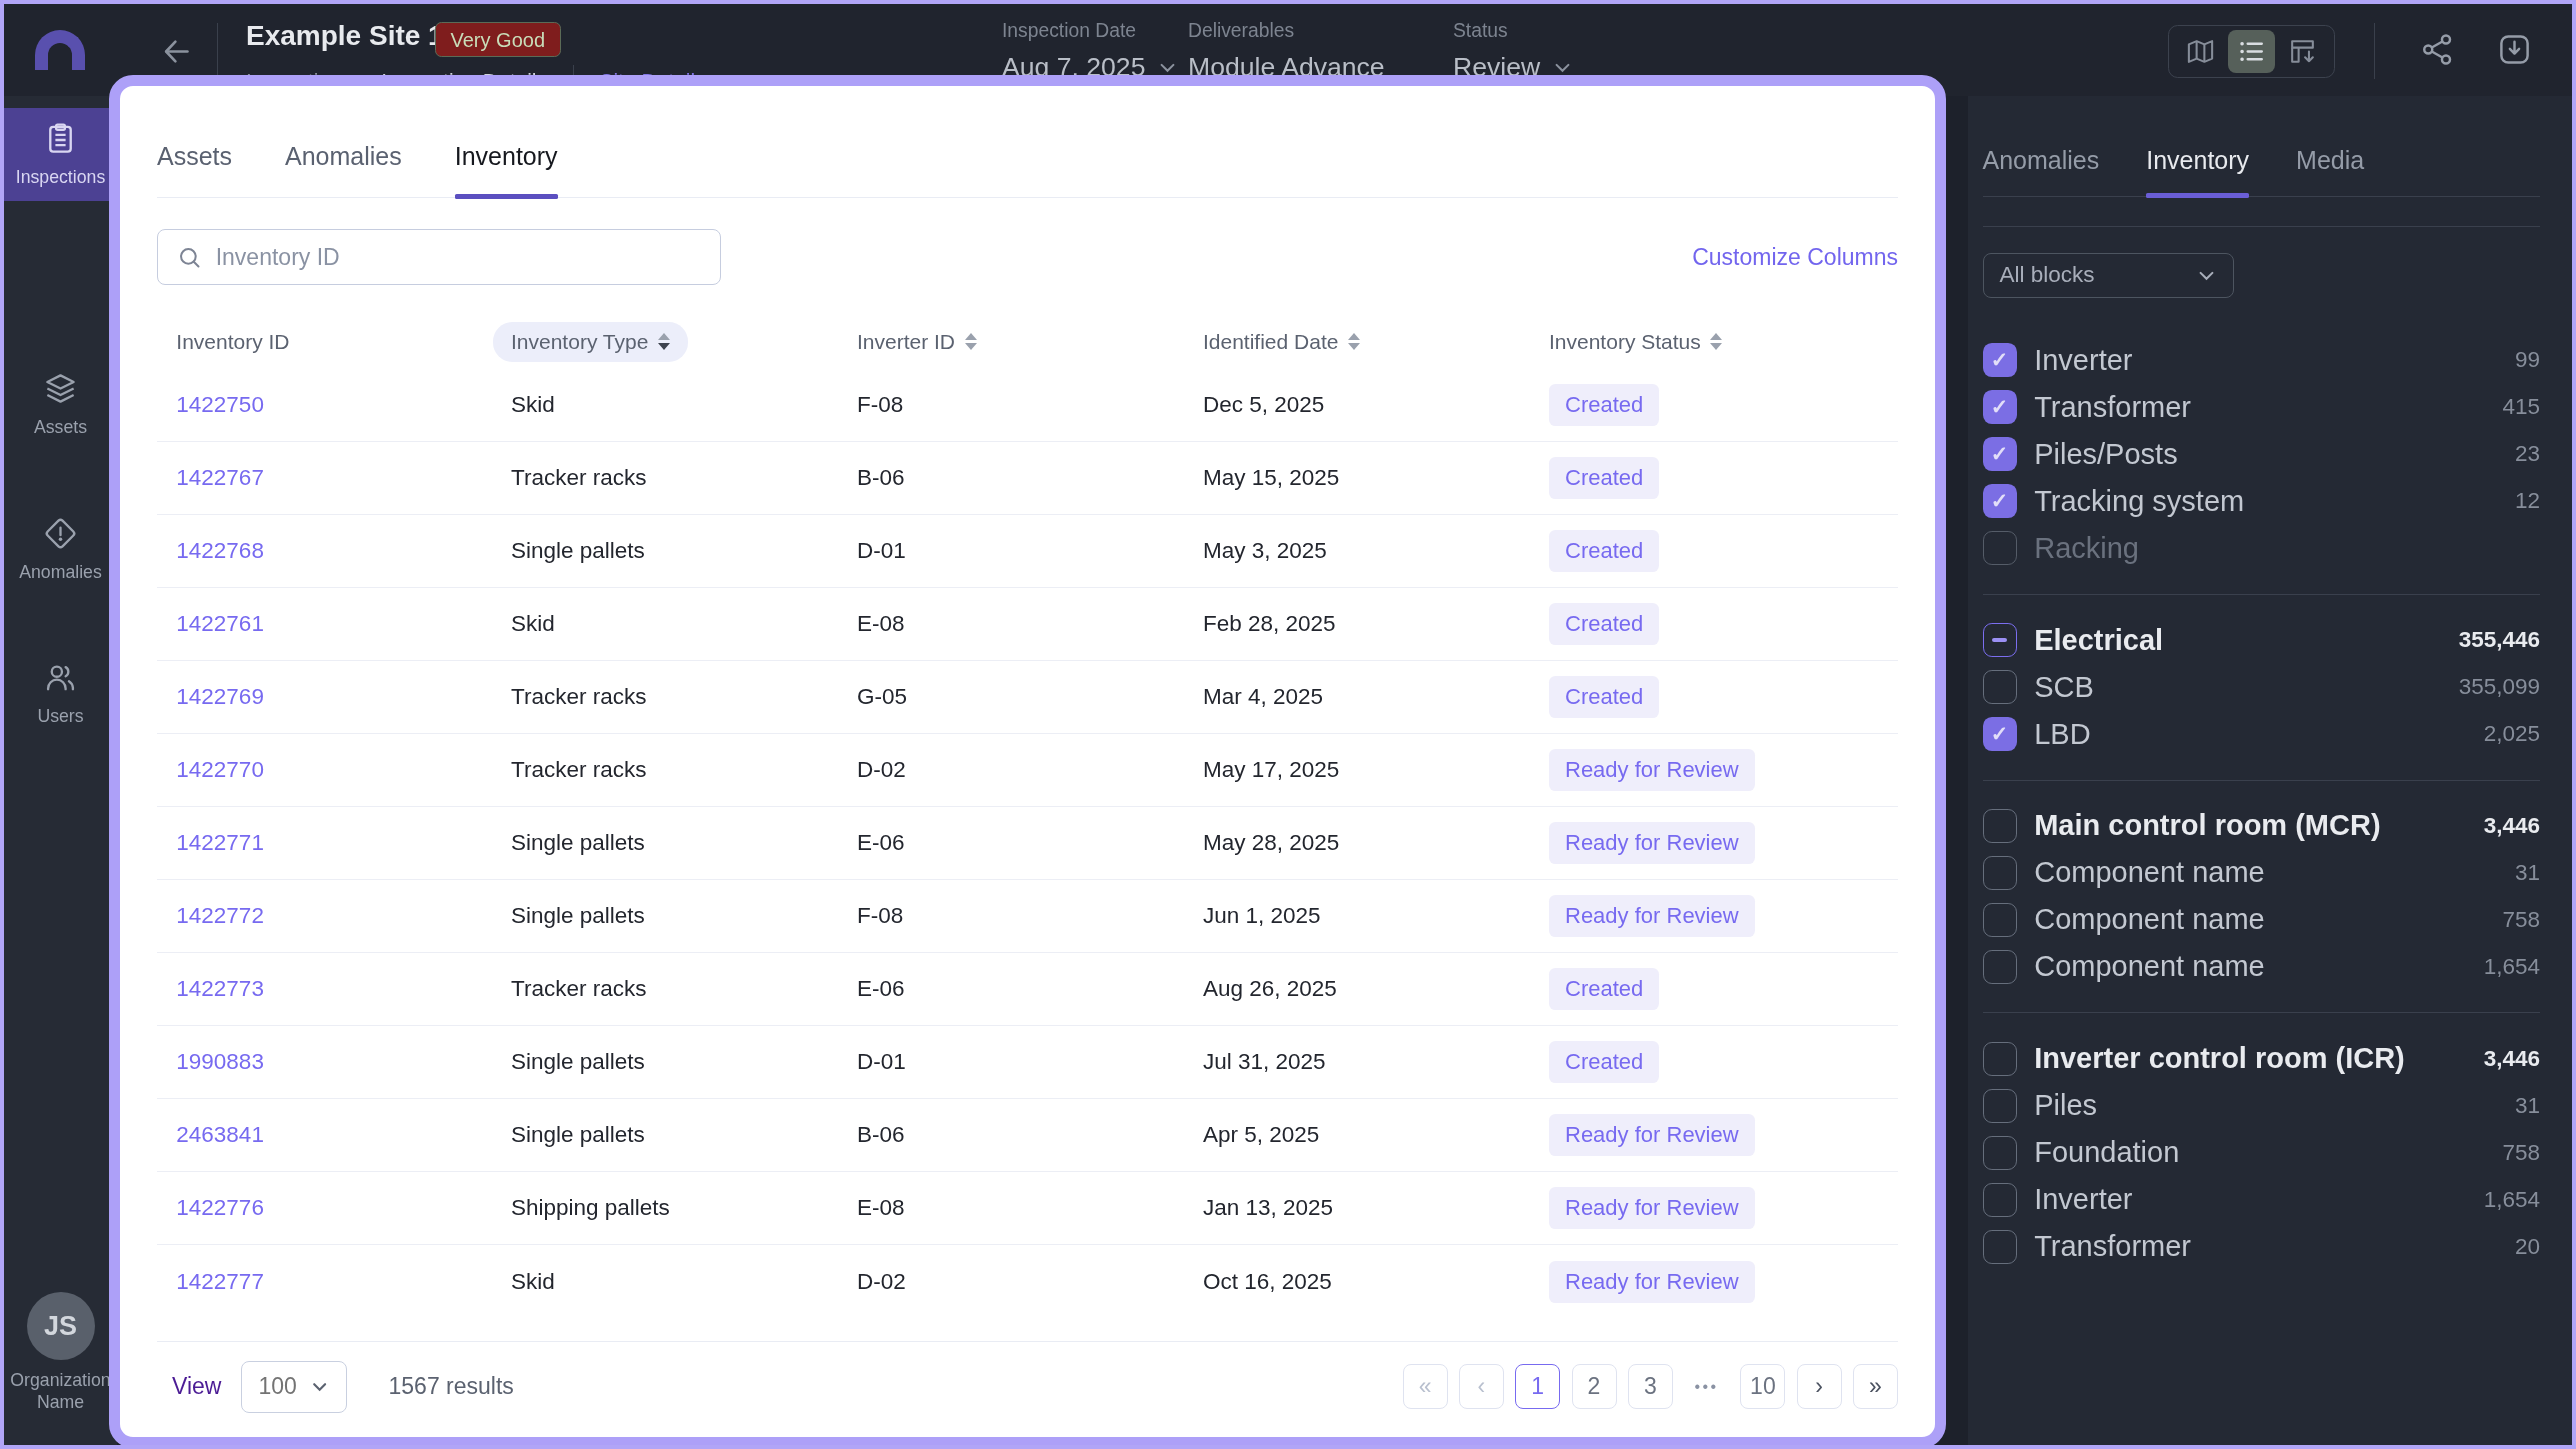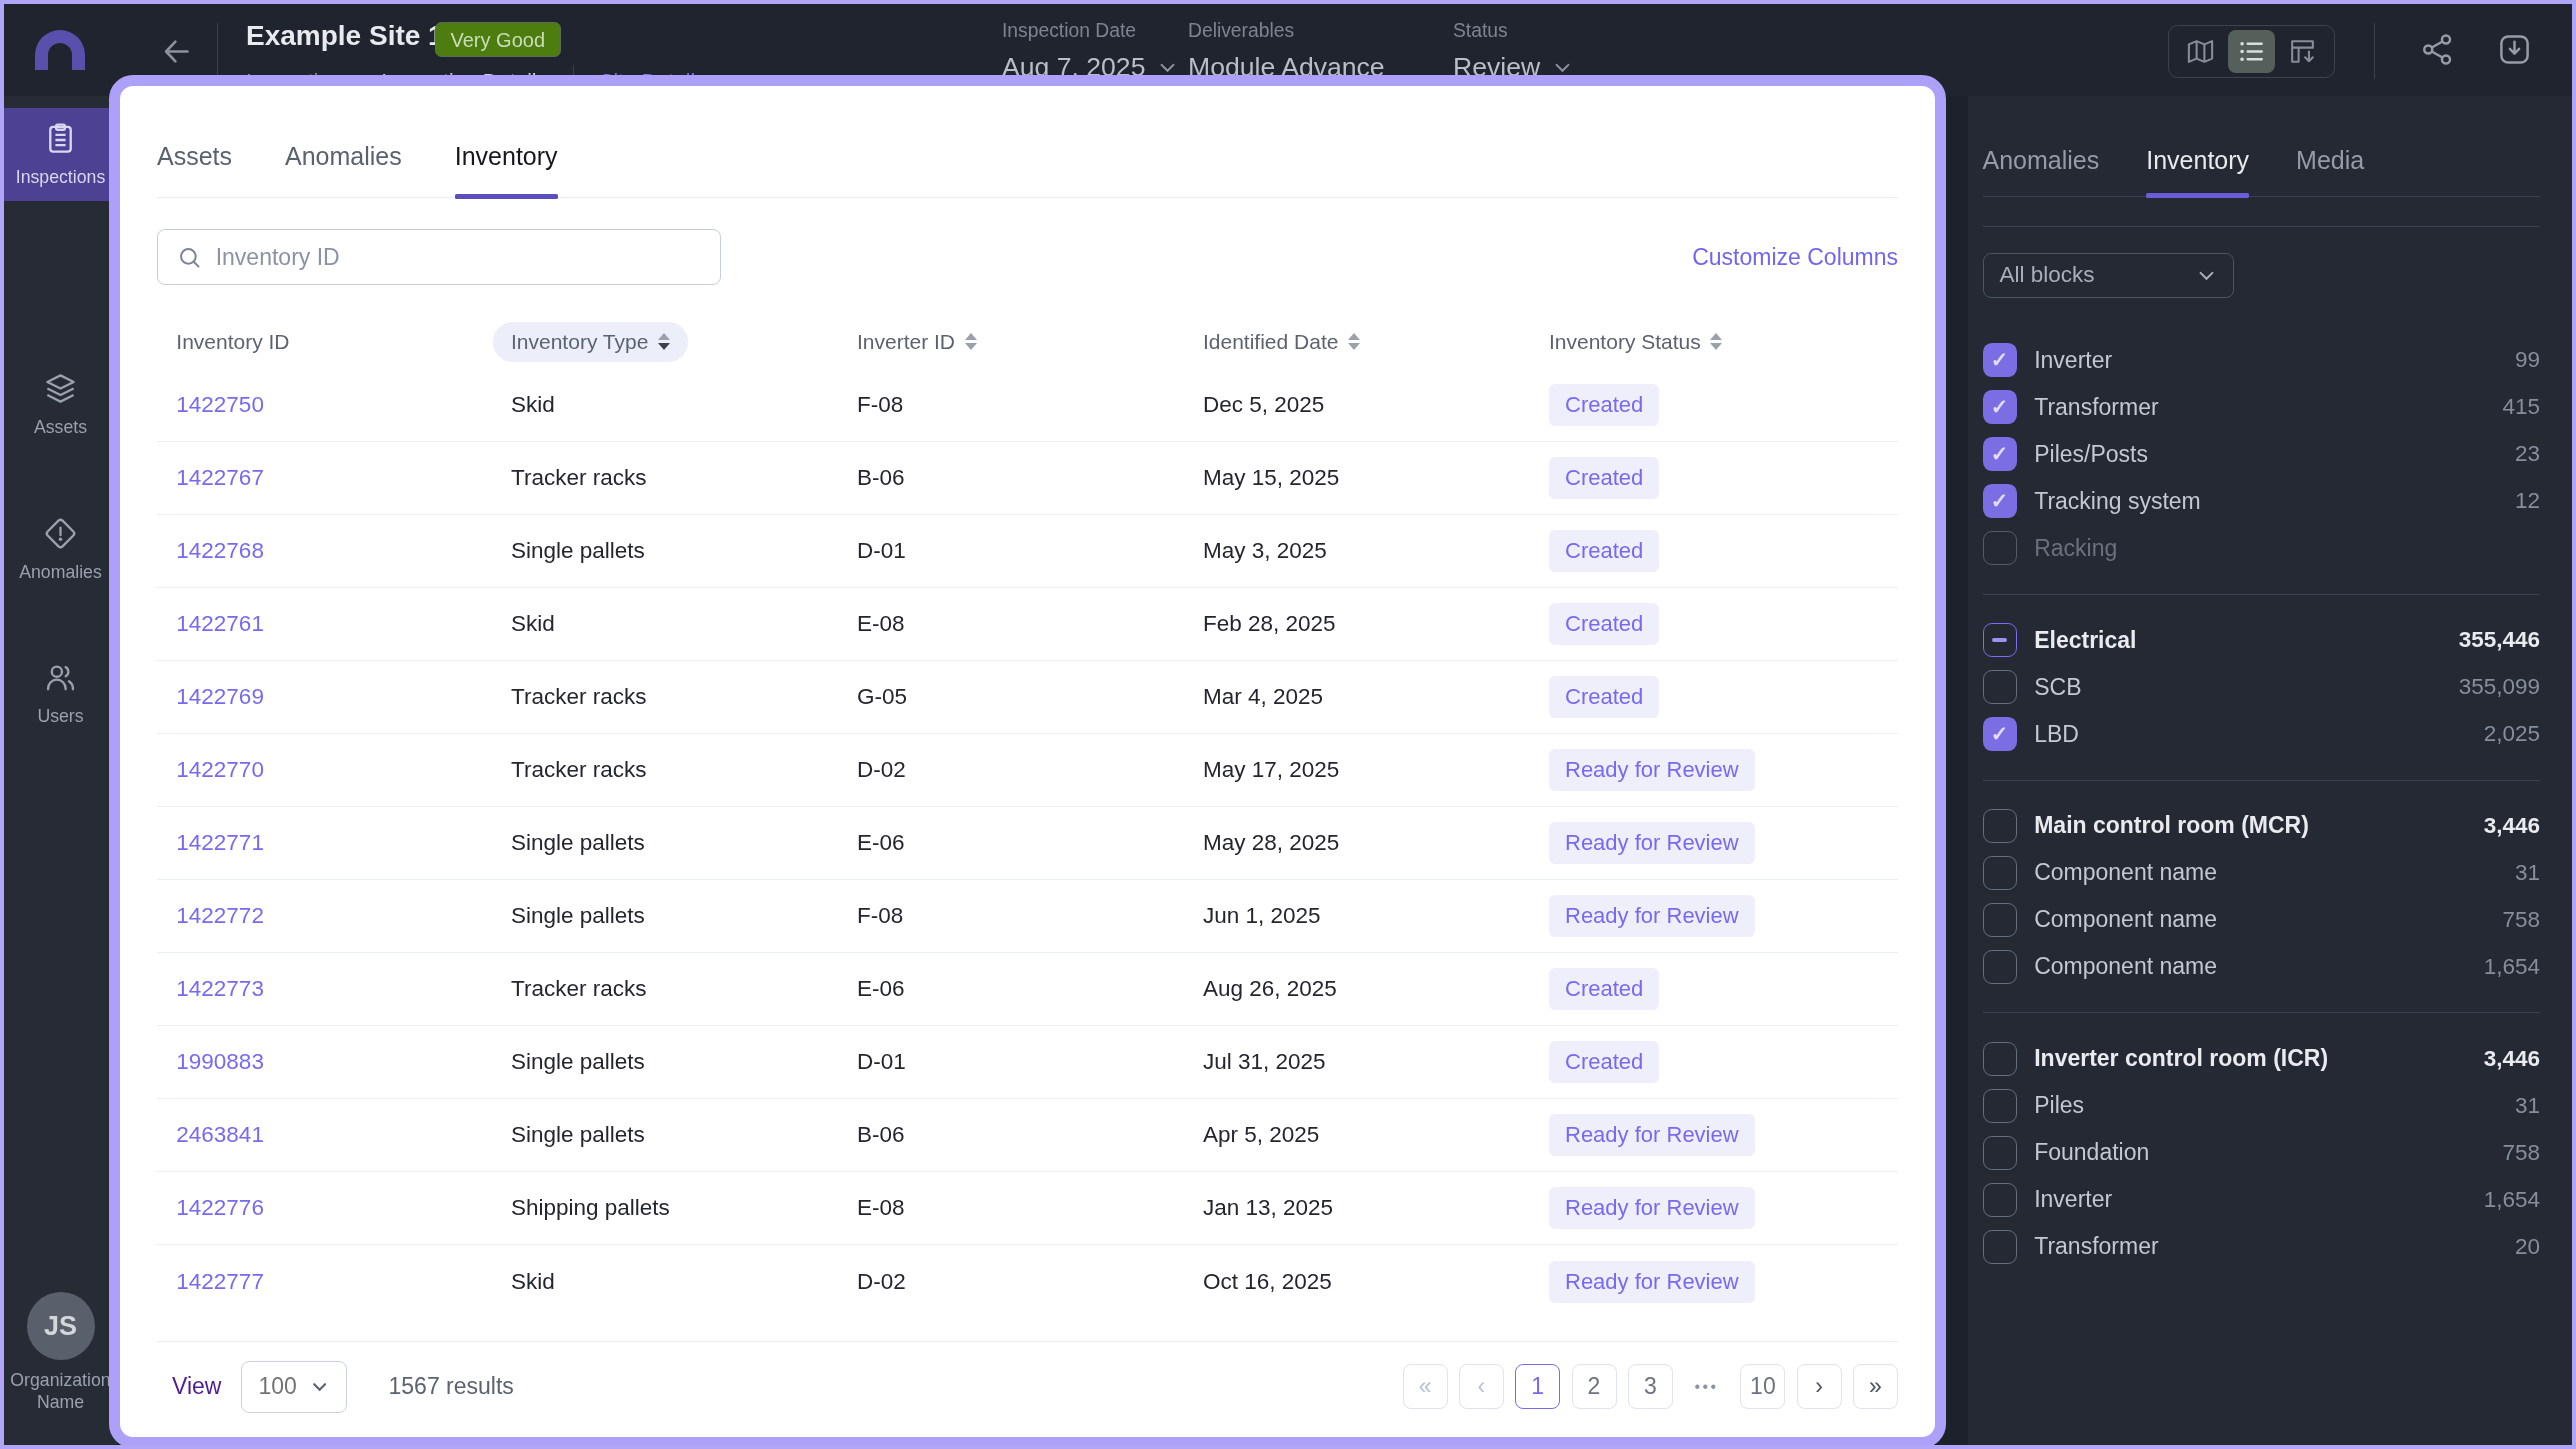--- a/index.html
+++ b/index.html
@@ -11,21 +11,21 @@
   
   .header { position:absolute; left:0; top:0; right:0; height:92px; background:#20242e; }
   .logo-cell { position:absolute; left:0; top:0; width:113px; height:92px; }
   .logo-arch { position:absolute; left:31px; top:26px; width:50px; height:40px;
                border:13.7px solid #5950ae; border-bottom:none;
                border-top-left-radius:27px; border-top-right-radius:27px; }
   .back-btn { position:absolute; left:155px; top:30px; width:35px; height:35px; color:#8b929e; cursor:pointer; }
   .hdr-vdiv { position:absolute; left:213px; top:19.3px; width:0.8px; height:63px; background:#3a404c; }
   .site-title { position:absolute; left:242px; top:16px; font-size:28px; font-weight:700; color:#e8eaee; }
   .title-badge { position:absolute; left:431px; top:17.7px; height:35px; padding:0 14.5px; line-height:34px;
-                 background:#4d7c0f; border:0.8px solid #5b6b57; border-radius:6.4px;
+                 background:#7f1d1d; border:0.8px solid #5b6b57; border-radius:6.4px;
                  color:#c9ddb9; font-size:20px; }
   .crumbs { position:absolute; left:242px; top:61px; font-size:21px; color:#8b919d; display:flex; align-items:center; gap:11.3px;}
   .crumb-current { color:#cfd3da; }
   .crumb-sep { color:#6c7380; font-size:19.3px; }
   .crumb-vdiv { width:0.8px; height:31px; background:#3a404c; margin:0 14.5px; }
   .site-details { color:#8276e8; font-size:21px; cursor:pointer; }
   .hdr-field { position:absolute; top:16px; }
   .hdr-field .lbl { font-size:19.3px; color:#7d8490; margin-bottom:9.7px; }
   .hdr-field .val { font-size:26.6px; color:#b9bec7; display:flex; align-items:center; gap:11.3px; }
   .hdr-field .val svg { color:#8b929e; }
@@ -131,21 +131,21 @@
   .blocks-select { margin-top:26px; width:251px; height:45px; border:1.6px solid #4d5560; border-radius:8px;
                    display:flex; align-items:center; justify-content:space-between; padding:0 16px;
                    font-size:22.5px; color:#a8aeba; cursor:pointer; }
   .select-all-row { margin-top:24px; height:35px; display:flex; align-items:center; justify-content:space-between; }
   .sa-left { display:flex; align-items:center; gap:17.7px; }
   .sa-label { font-size:24px; color:#dfe2e8; }
   .consecutive { display:flex; align-items:center; gap:9.7px; font-size:24px; color:#8276e8; cursor:pointer; }
   .groups { margin-top:39px; }
   .p-row { height:47px; display:flex; align-items:center; justify-content:space-between; cursor:pointer; }
   .p-left { display:flex; align-items:center; gap:17.7px; }
-  .p-label { font-size:23px; color:#c3c8d1; }
+  .p-label { font-size:29px; color:#c3c8d1; }
   .p-count { font-size:22.5px; color:#878e9b; }
   .p-row.bold .p-label, .p-row.bold .p-count { color:#e9ebef; font-weight:700; }
   .p-row.disabled .p-label { color:#6a717e; }
   .group-div { height:0.8px; background:#3a404d; margin:22px 0; }
 
   .cbx { width:34px; height:34px; border-radius:8.9px; flex:none; display:flex;
          align-items:center; justify-content:center; cursor:pointer; }
   .cbx.unchecked { border:1.6px solid #666e7c; }
   .cbx.disabled { border:1.6px solid #555c68; }
   .cbx.checked { background:#7b6ee4; color:#e2def8; font-size:21px; font-weight:700; }

